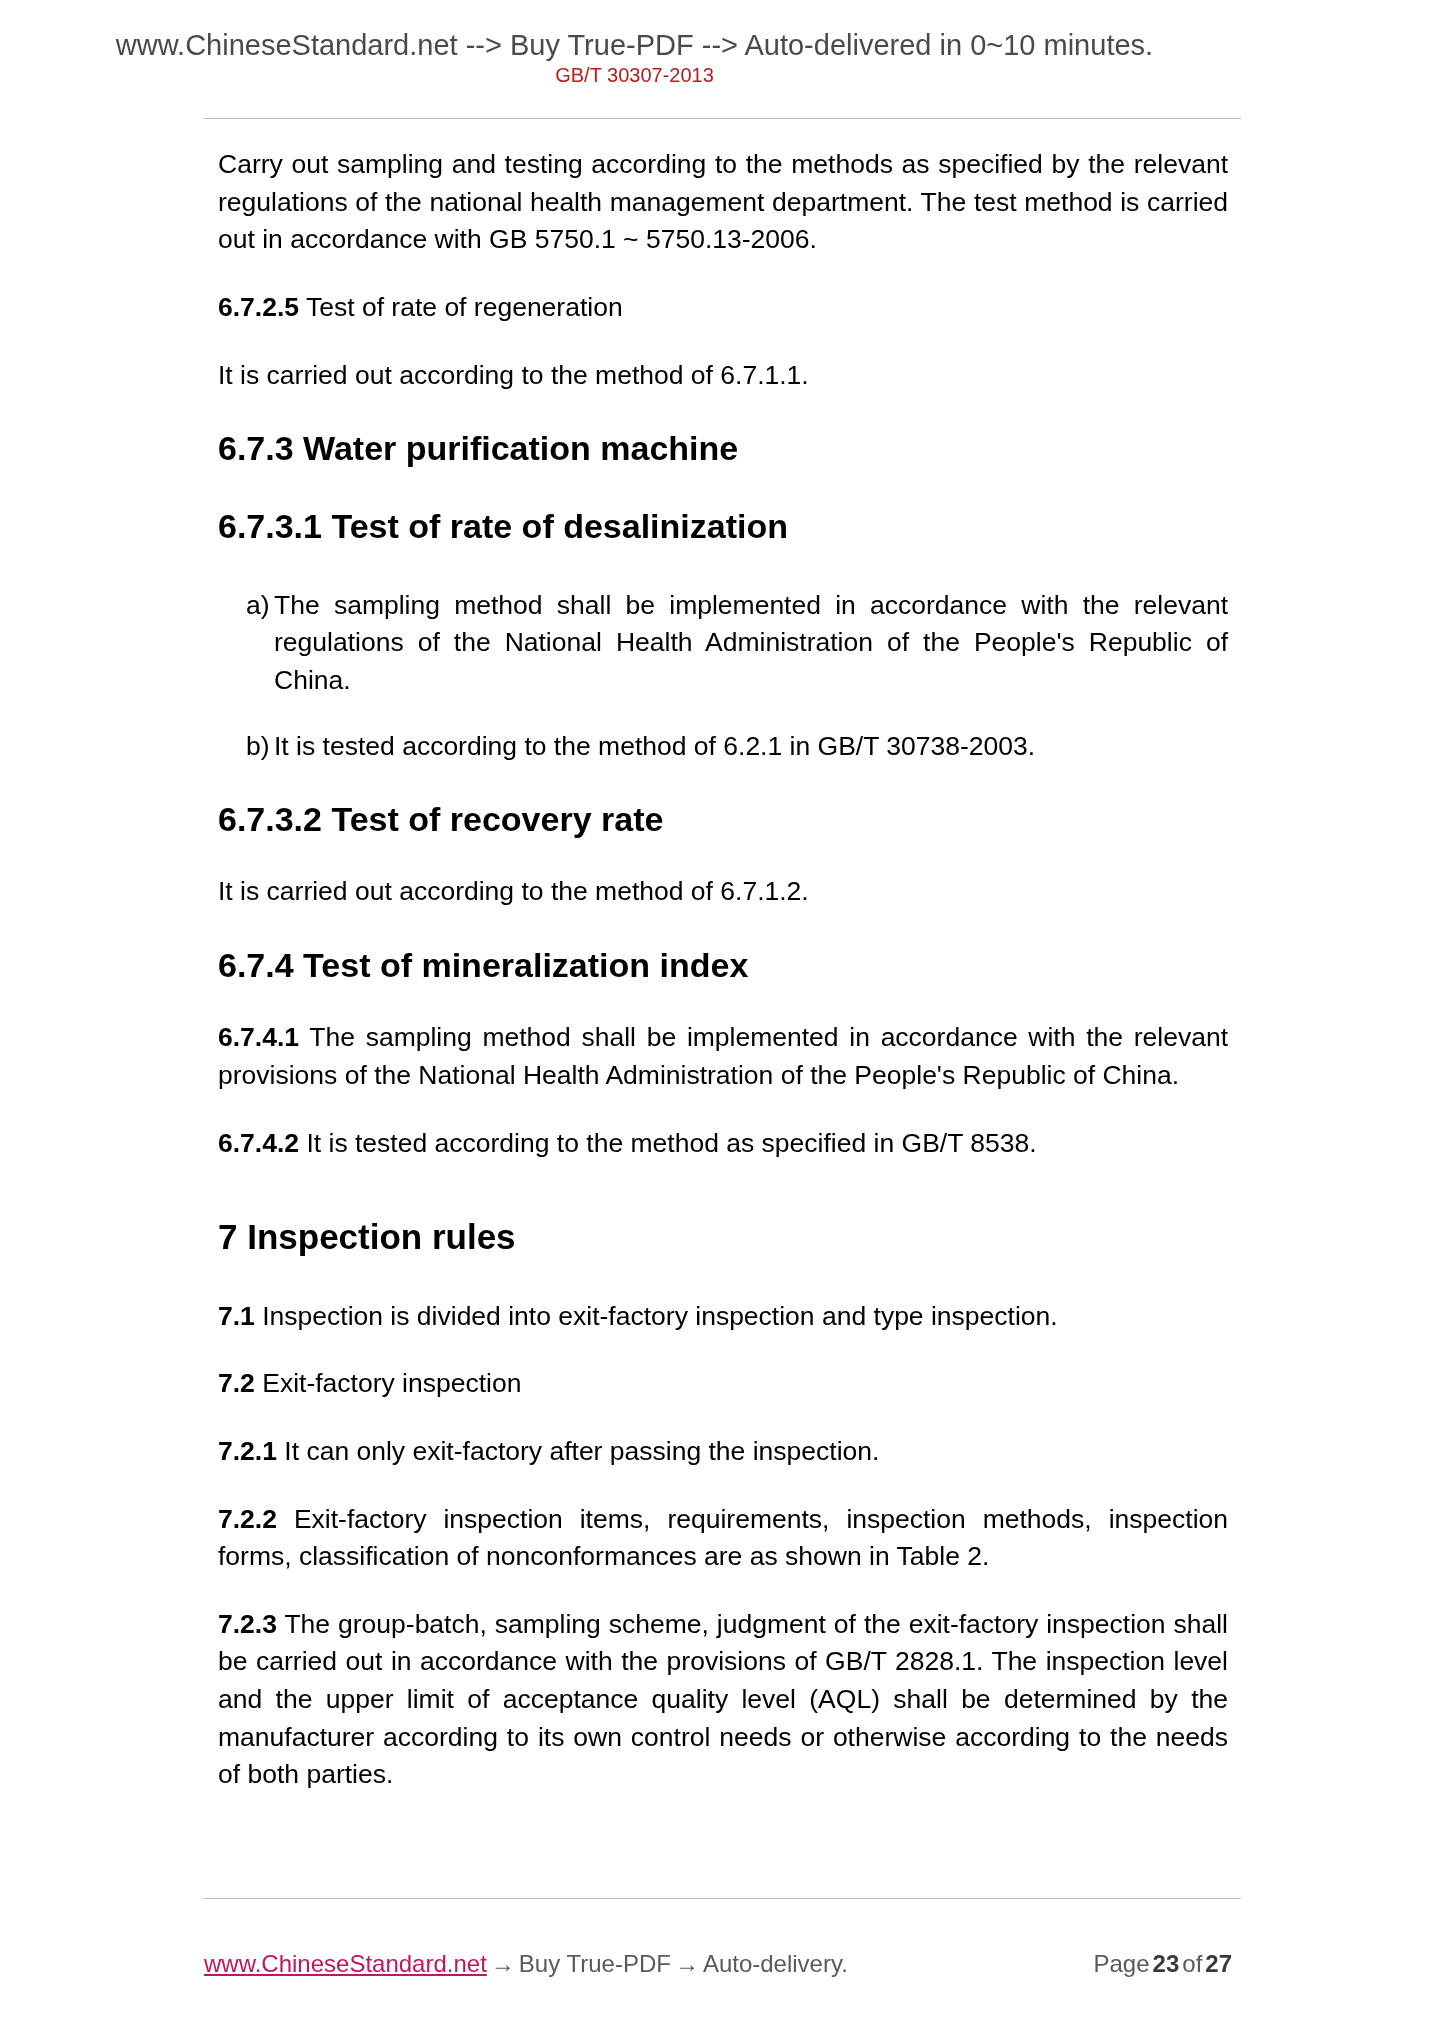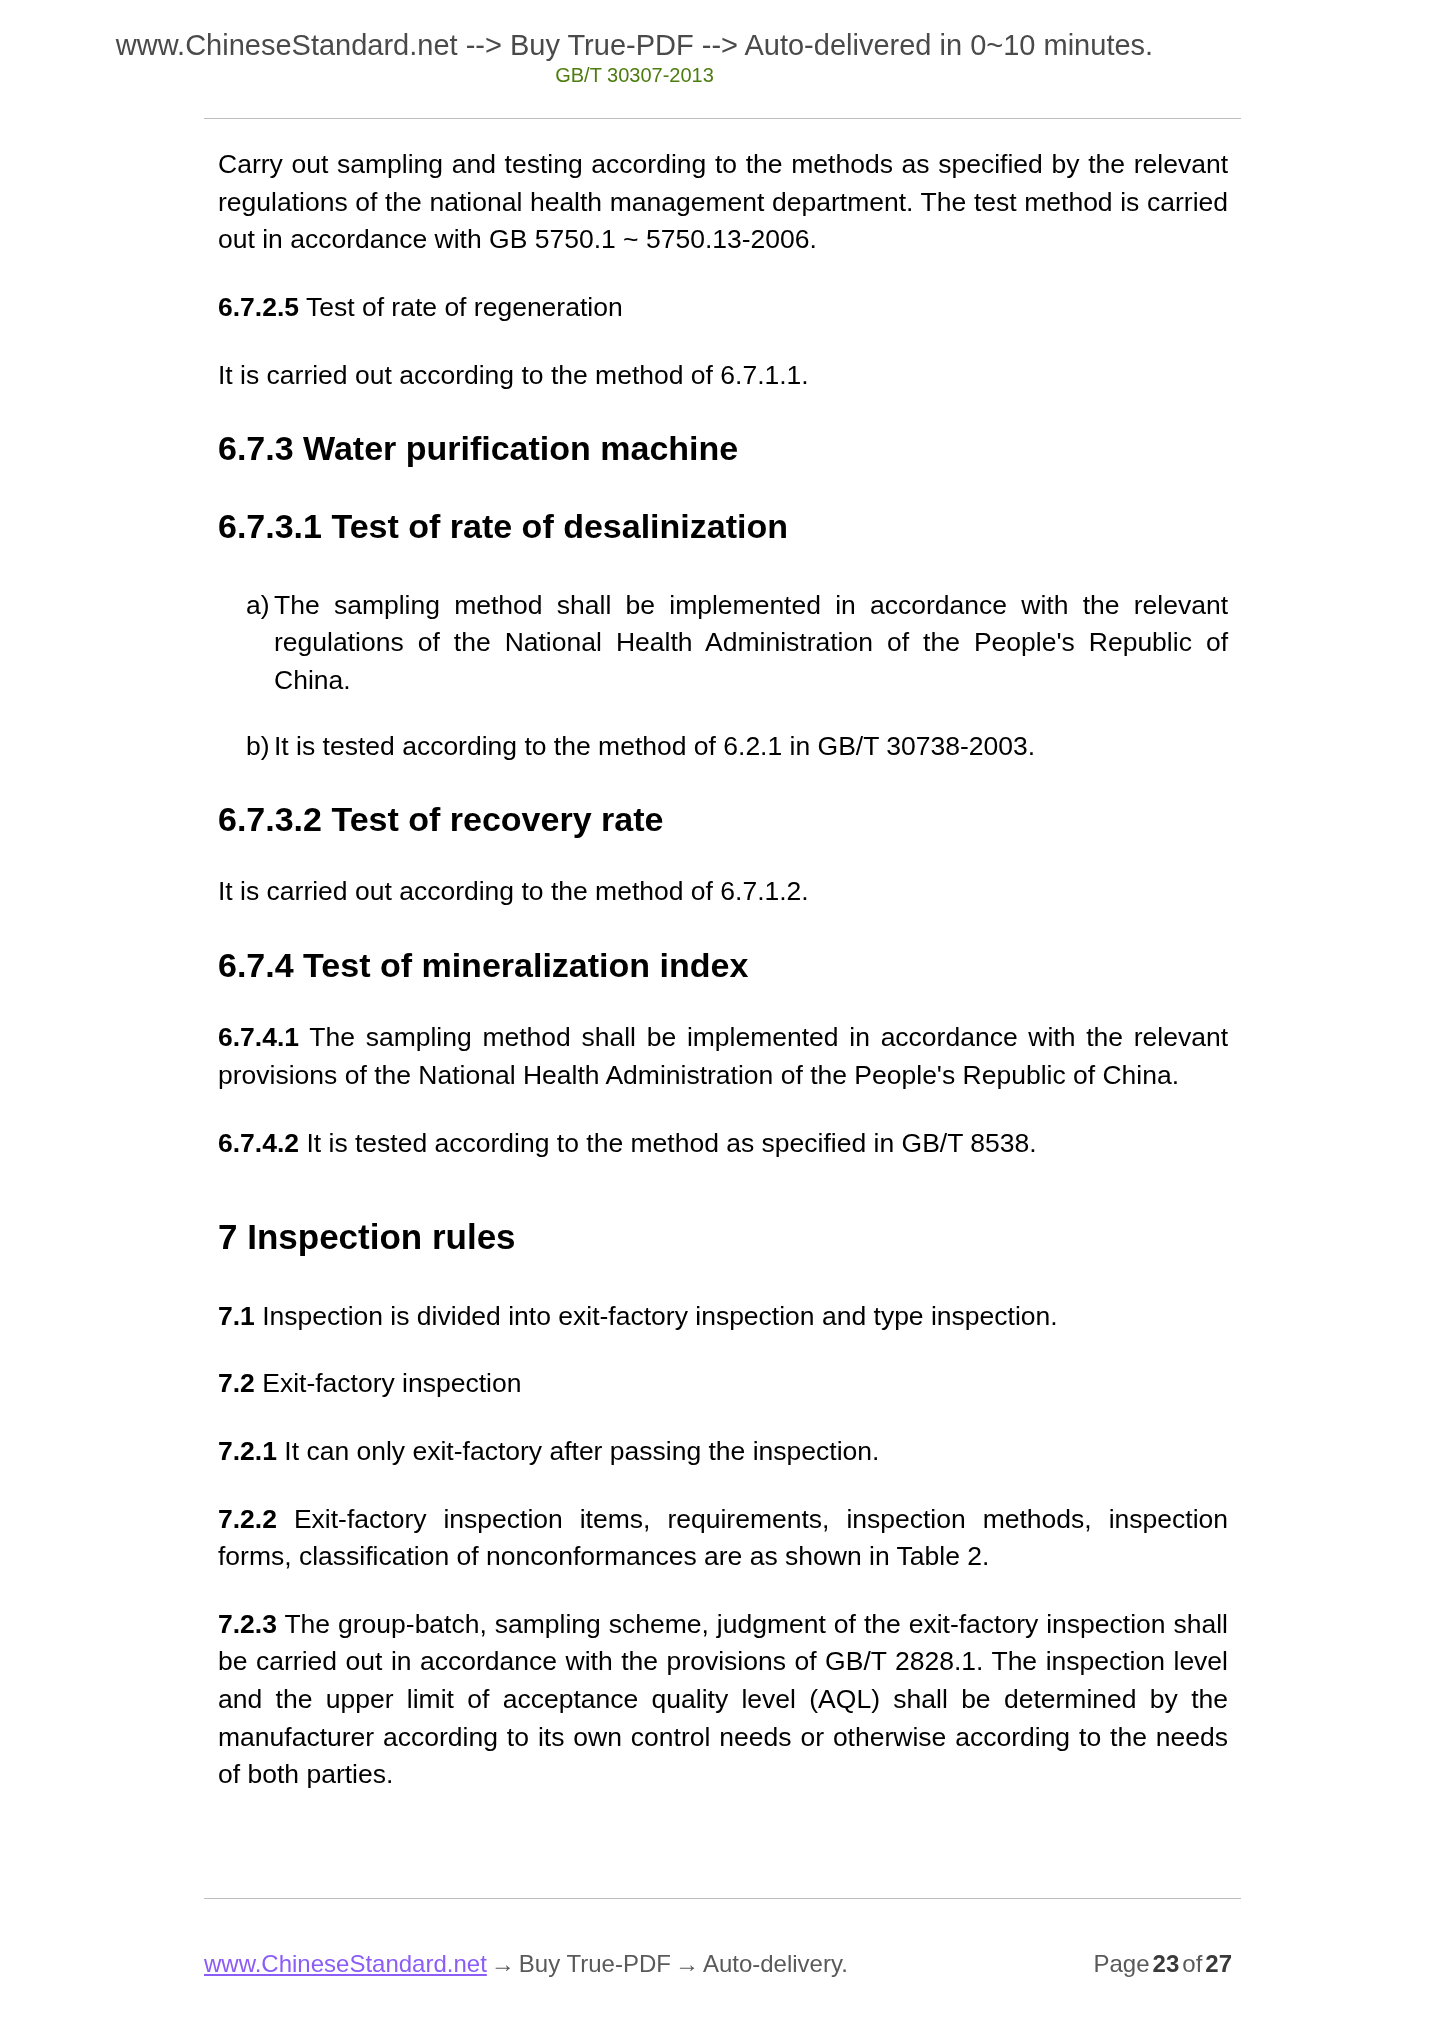--- a/index.html
+++ b/index.html
@@ -31,21 +31,21 @@
   .header-promo {
     font-size: 29px;
     color: #4a4a4a;
     text-align: center;
     letter-spacing: 0px;
     white-space: nowrap;
     line-height: 1.1;
   }
   .header-std {
     font-size: 20px;
-    color: #4d7c0f;
+    color: #b91c1c;
     text-align: center;
     margin-top: 2px;
     line-height: 1.1;
   }
   .header-rule {
     position: absolute;
     top: 118px;
     left: 204px;
     width: 1037px;
     height: 1px;
@@ -125,21 +125,21 @@
     width: 1037px;
     display: flex;
     align-items: baseline;
     justify-content: space-between;
     font-size: 24px;
     color: #5a5a5a;
   }
   .footer-left { white-space: nowrap; }
   .footer-link {
     text-decoration: underline;
-    color: #8b5cf6;
+    color: #be185d;
   }
   .footer-arrow { padding: 0 4px; }
   .footer-right { white-space: nowrap; padding-right: 6px; margin-top: 32px; }
   .footer-right .pg-num { font-weight: bold; color: #3a3a3a; padding: 0 3px; }
 </style>
 </head>
 <body>
 
 <div class="page">
 

